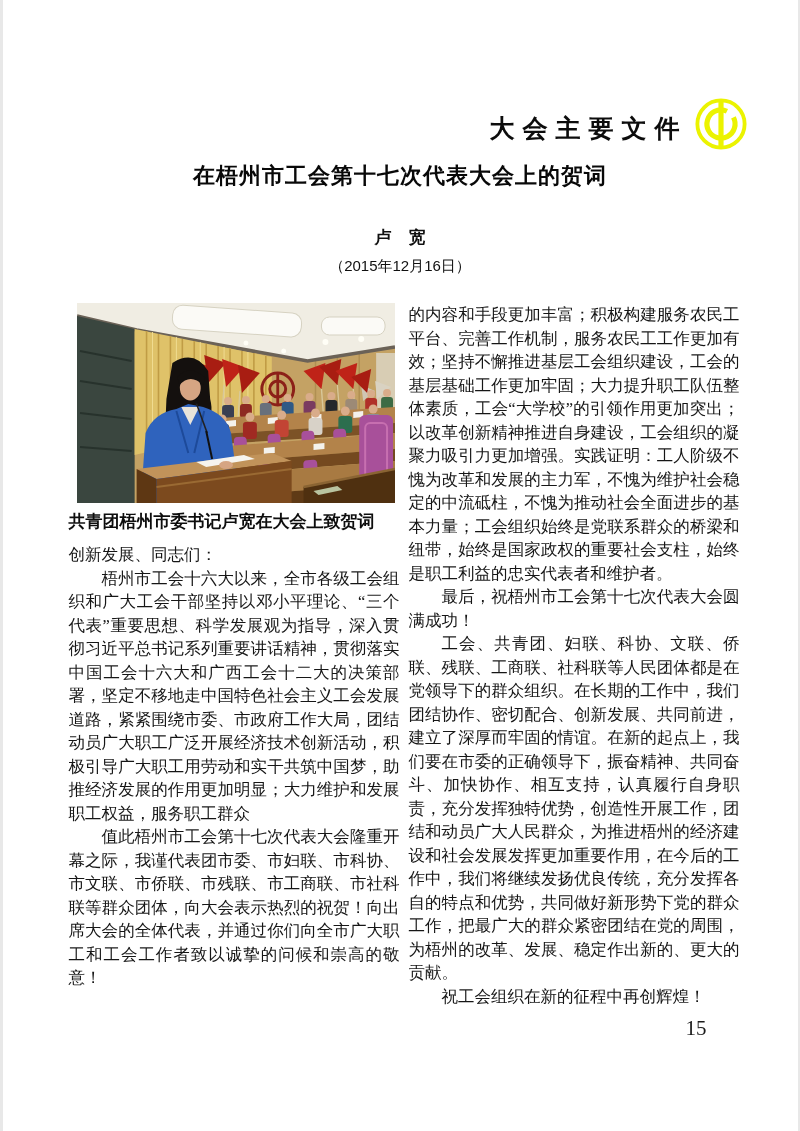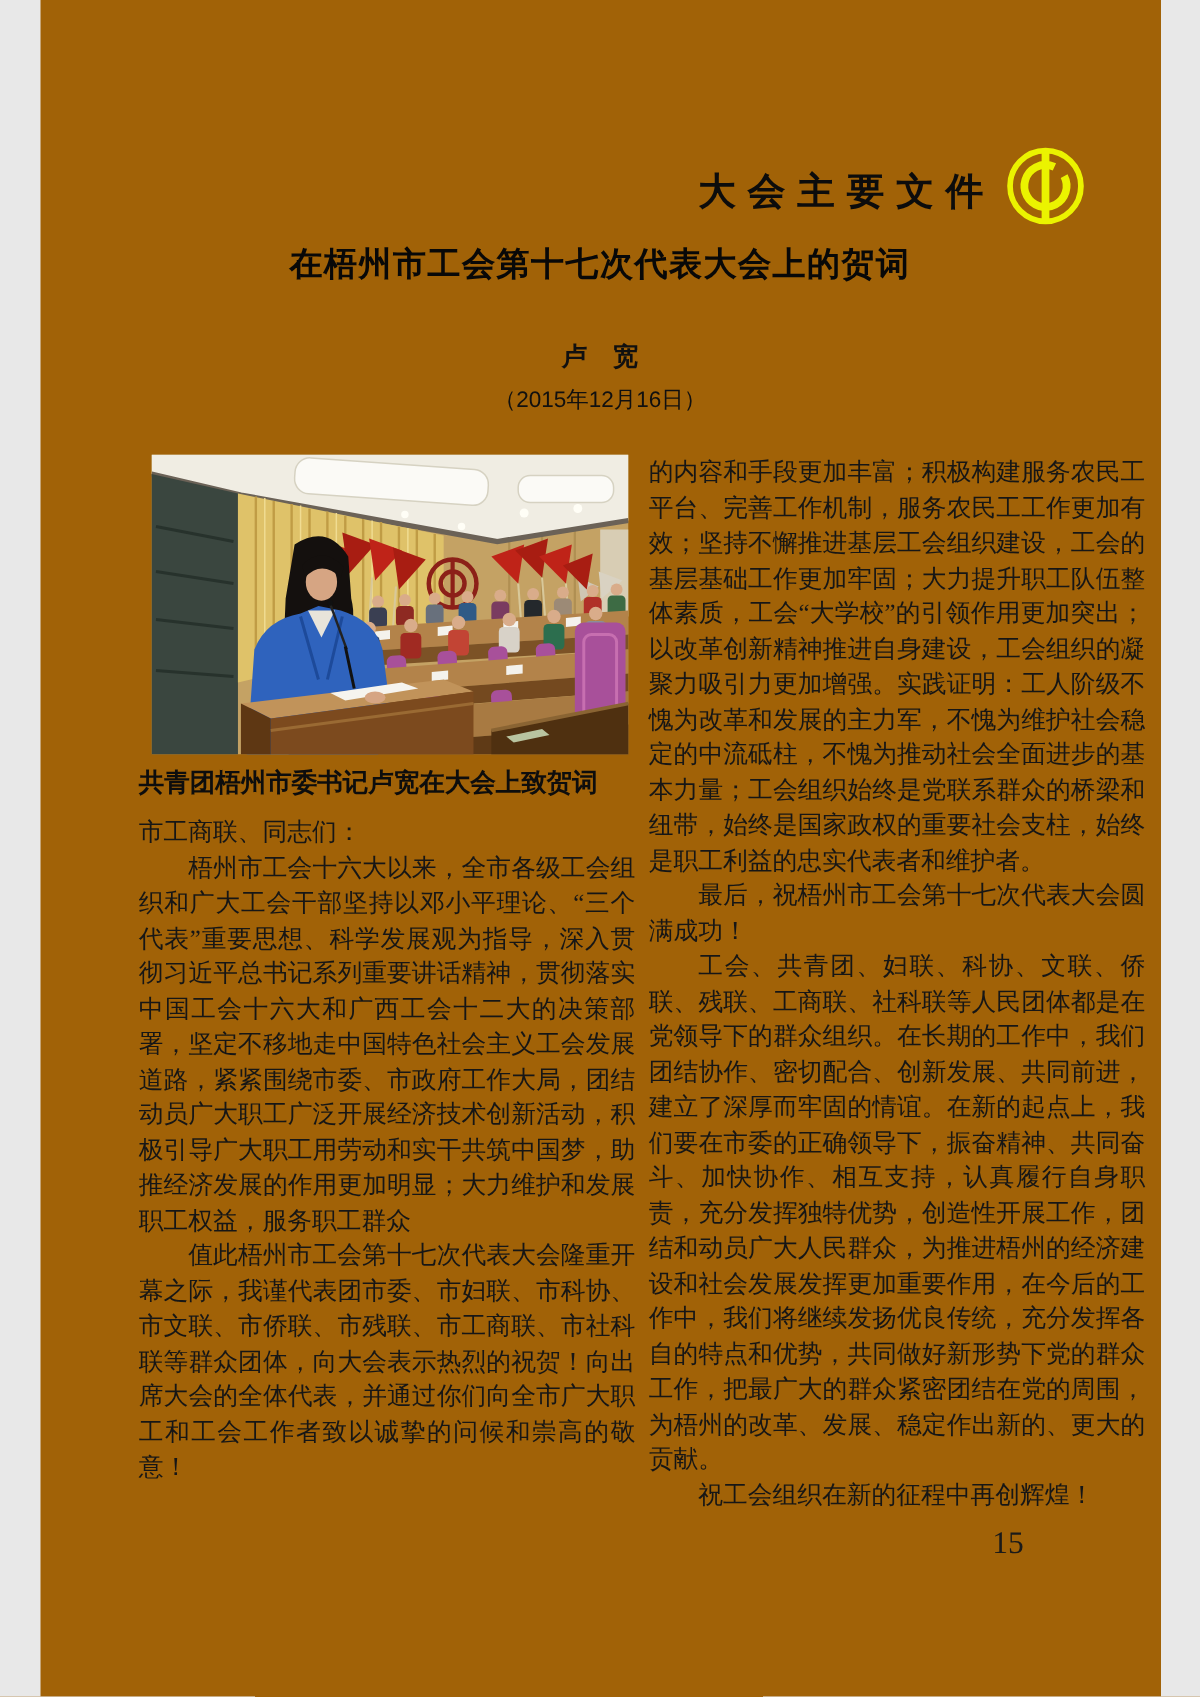--- a/index.html
+++ b/index.html
@@ -1,23 +1,24 @@
 <!DOCTYPE html>
 <html><head>
 <meta charset="utf-8">
 <style>
   html,body{margin:0;padding:0;background:#e8e8e8;}
   .page{
     position:relative;
     width:747px;height:1131px;
     margin:0 auto;
-    background:#a16207;
+    background:#ffffff;
     font-family:"Liberation Serif","DejaVu Serif",serif;
     color:#151515;
     overflow:hidden;
+    padding-left:48px;
   }
   
   .header-row{
     position:absolute;top:97px;right:50px;
     display:flex;align-items:center;
   }
   .header-label{
     font-family:"Liberation Serif","DejaVu Serif",serif;
     font-weight:700;
     font-size:25px;
@@ -267,21 +268,21 @@
           <polygon points="80,176 216,158 216,200 80,200" fill="#7c4a1e"></polygon>
           <polygon points="60,166 80,176 80,200 60,200" fill="#5e3713"></polygon>
           <line x1="80" y1="184" x2="216" y2="166" stroke="#9a6a33" stroke-width="2"></line>
           <ellipse cx="150" cy="162" rx="7" ry="4" fill="#d6a583"></ellipse>
         </svg>
       </span>
       <figcaption>
         <div class="cap1">共青团梧州市委书记卢宽在大会上致贺词</div>
       </figcaption>
     </figure>
-    <p>市工商联、同志们：</p>
+    <p>创新发展、同志们：</p>
     <p class="indent">梧州市工会十六大以来，全市各级工会组织和广大工会干部坚持以邓小平理论、“三个代表”重要思想、科学发展观为指导，深入贯彻习近平总书记系列重要讲话精神，贯彻落实中国工会十六大和广西工会十二大的决策部署，坚定不移地走中国特色社会主义工会发展道路，紧紧围绕市委、市政府工作大局，团结动员广大职工广泛开展经济技术创新活动，积极引导广大职工用劳动和实干共筑中国梦，助推经济发展的作用更加明显；大力维护和发展职工权益，服务职工群众</p>
     <p class="indent">值此梧州市工会第十七次代表大会隆重开幕之际，我谨代表团市委、市妇联、市科协、市文联、市侨联、市残联、市工商联、市社科联等群众团体，向大会表示热烈的祝贺！向出席大会的全体代表，并通过你们向全市广大职工和工会工作者致以诚挚的问候和崇高的敬意！</p>
   </div>
 
   <div class="col col-right">
     <p>的内容和手段更加丰富；积极构建服务农民工平台、完善工作机制，服务农民工工作更加有效；坚持不懈推进基层工会组织建设，工会的基层基础工作更加牢固；大力提升职工队伍整体素质，工会“大学校”的引领作用更加突出；以改革创新精神推进自身建设，工会组织的凝聚力吸引力更加增强。实践证明：工人阶级不愧为改革和发展的主力军，不愧为维护社会稳定的中流砥柱，不愧为推动社会全面进步的基本力量；工会组织始终是党联系群众的桥梁和纽带，始终是国家政权的重要社会支柱，始终是职工利益的忠实代表者和维护者。</p>
     <p class="indent">最后，祝梧州市工会第十七次代表大会圆满成功！</p>
     <p class="indent">工会、共青团、妇联、科协、文联、侨联、残联、工商联、社科联等人民团体都是在党领导下的群众组织。在长期的工作中，我们团结协作、密切配合、创新发展、共同前进，建立了深厚而牢固的情谊。在新的起点上，我们要在市委的正确领导下，振奋精神、共同奋斗、加快协作、相互支持，认真履行自身职责，充分发挥独特优势，创造性开展工作，团结和动员广大人民群众，为推进梧州的经济建设和社会发展发挥更加重要作用，在今后的工作中，我们将继续发扬优良传统，充分发挥各自的特点和优势，共同做好新形势下党的群众工作，把最广大的群众紧密团结在党的周围，为梧州的改革、发展、稳定作出新的、更大的贡献。</p>
     <p class="indent">祝工会组织在新的征程中再创辉煌！</p>
   </div>

